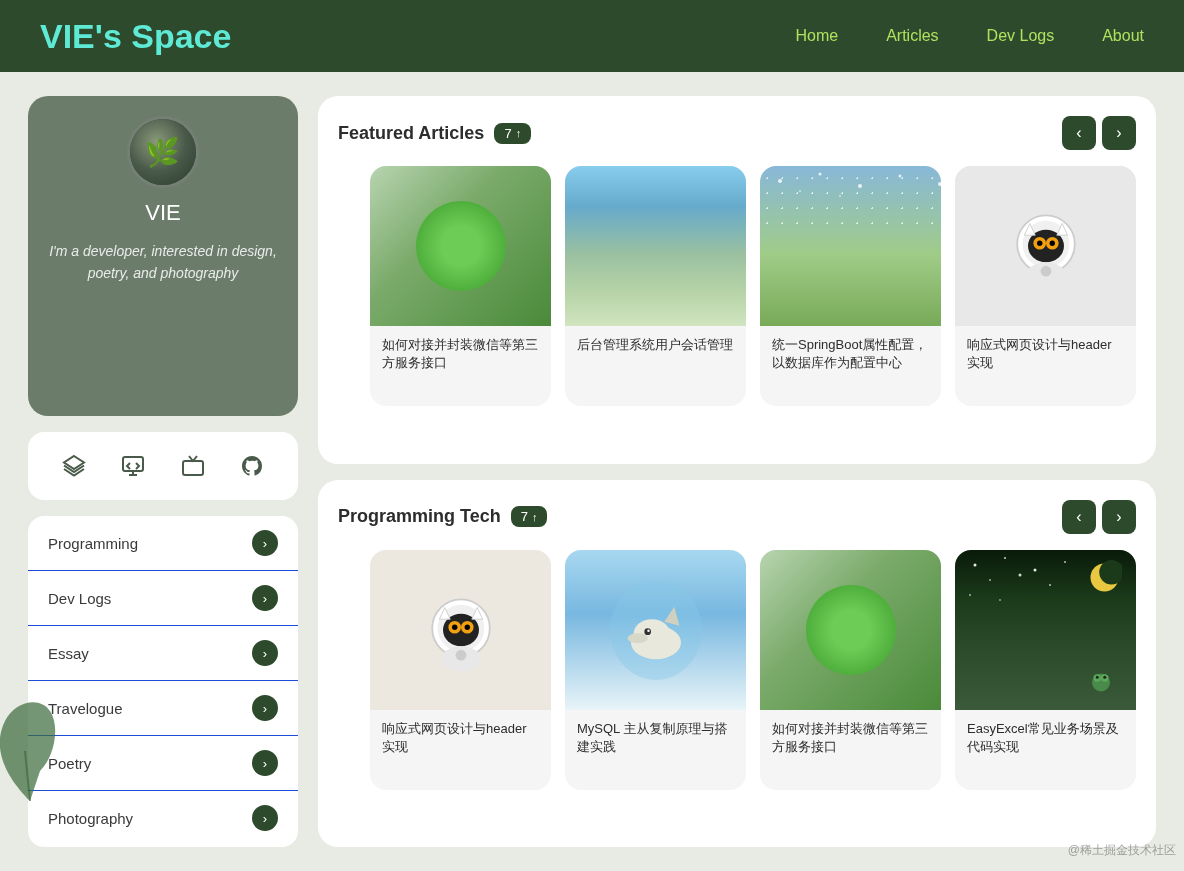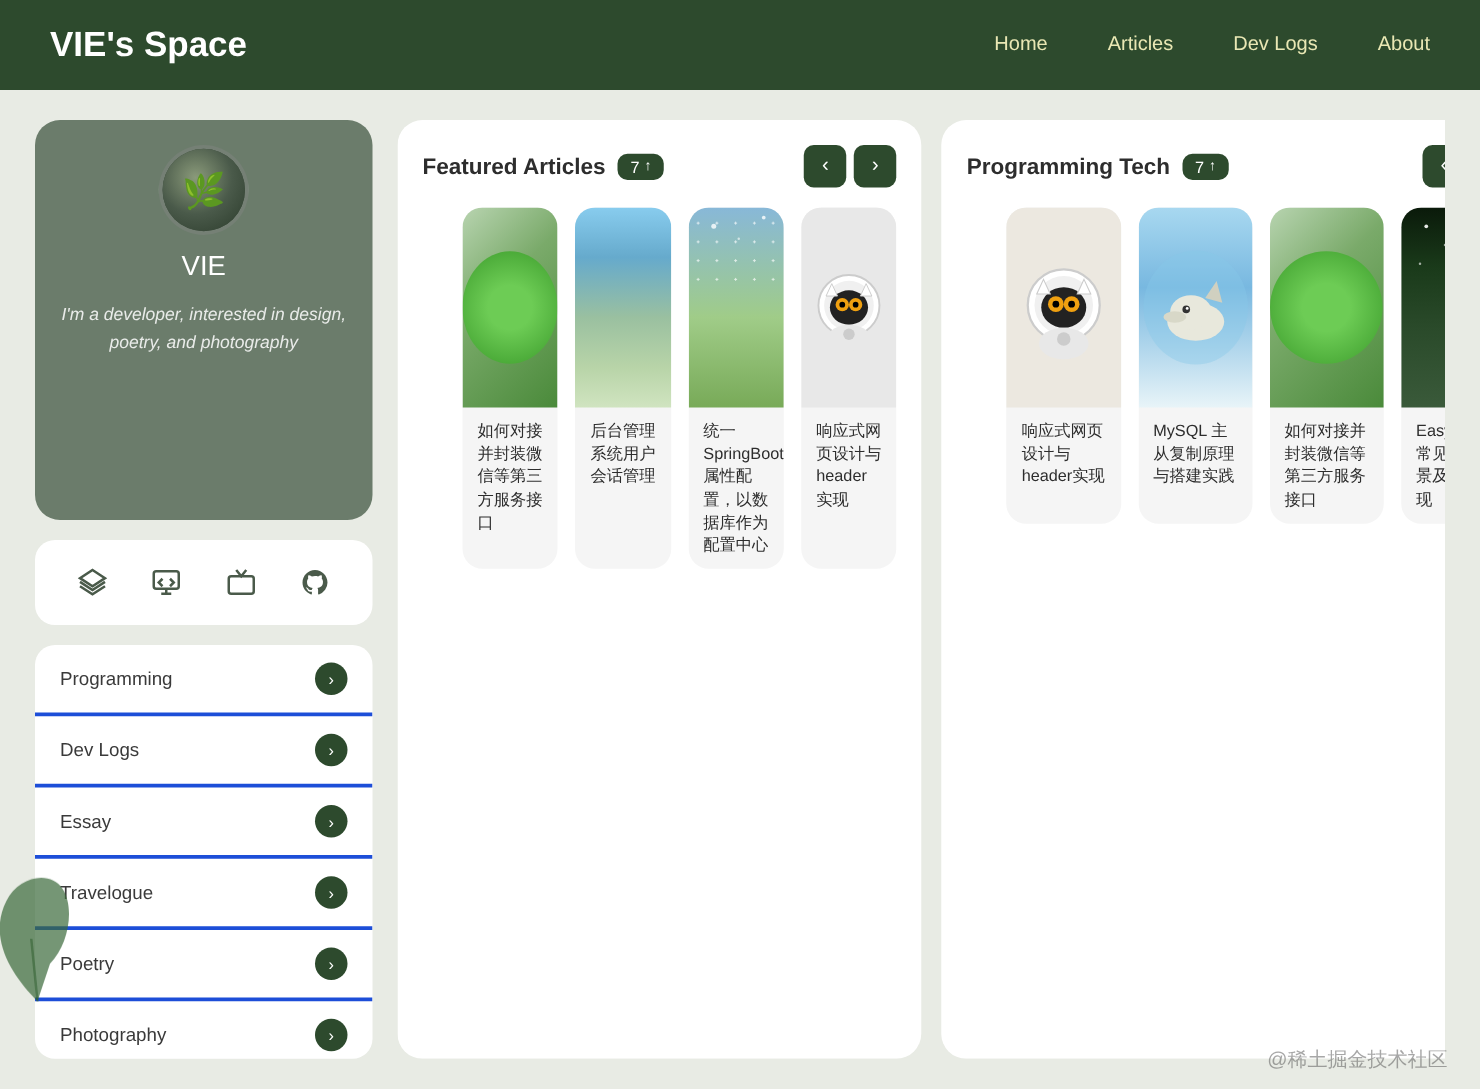--- a/index.html
+++ b/index.html
@@ -13,31 +13,31 @@
 
     
     .header {
       background: #2d4a2d;
       display: flex;
       align-items: center;
       padding: 0 40px;
       height: 72px;
     }
     .header-logo {
-      color: #ffffff;
-      font-size: 28px;
+      color: #5eead4;
+      font-size: 34px;
       font-weight: bold;
       flex: 1;
     }
     .header-nav {
       display: flex;
       gap: 48px;
     }
     .header-nav a {
-      color: #fef9c3;
+      color: #bef264;
       text-decoration: none;
       font-size: 16px;
       opacity: 0.9;
     }
 
     
     .main-content {
       display: flex;
       padding: 24px 28px;
       gap: 20px;
@@ -127,21 +127,21 @@
       border-radius: 16px;
       overflow: hidden;
       flex: 1;
     }
 
     .nav-item {
       display: flex;
       align-items: center;
       justify-content: space-between;
       padding: 14px 20px;
-      border-bottom: 3px solid #1d4ed8;
+      border-bottom: 1px solid #1d4ed8;
       cursor: pointer;
       color: #3a3a3a;
       font-size: 15px;
     }
     .nav-item:last-child { border-bottom: none; }
 
     .nav-arrow {
       width: 26px;
       height: 26px;
       background: #2d4a2d;
@@ -150,20 +150,21 @@
       align-items: center;
       justify-content: center;
       color: white;
       font-size: 13px;
     }
 
     
     .content-area {
       flex: 1;
       display: flex;
+      flex-direction: column;
       gap: 16px;
       overflow: hidden;
     }
 
     .section-card {
       background: white;
       border-radius: 20px;
       padding: 20px;
       flex: 1;
     }
@@ -270,23 +271,23 @@
       background: linear-gradient(180deg, #a8d8f0 0%, #78b8e0 40%, #e8f4f8 100%);
       display: flex;
       align-items: center;
       justify-content: center;
       font-size: 55px;
     }
 
     .watermark {
       position: fixed;
       bottom: 12px;
-      right: 26px;
+      right: 8px;
       color: rgba(80,80,80,0.5);
-      font-size: 16px;
+      font-size: 12px;
     }
 
     
     .leaf-decor {
       position: fixed;
       bottom: 60px;
       left: 0;
       width: 60px;
       height: 120px;
       overflow: hidden;

